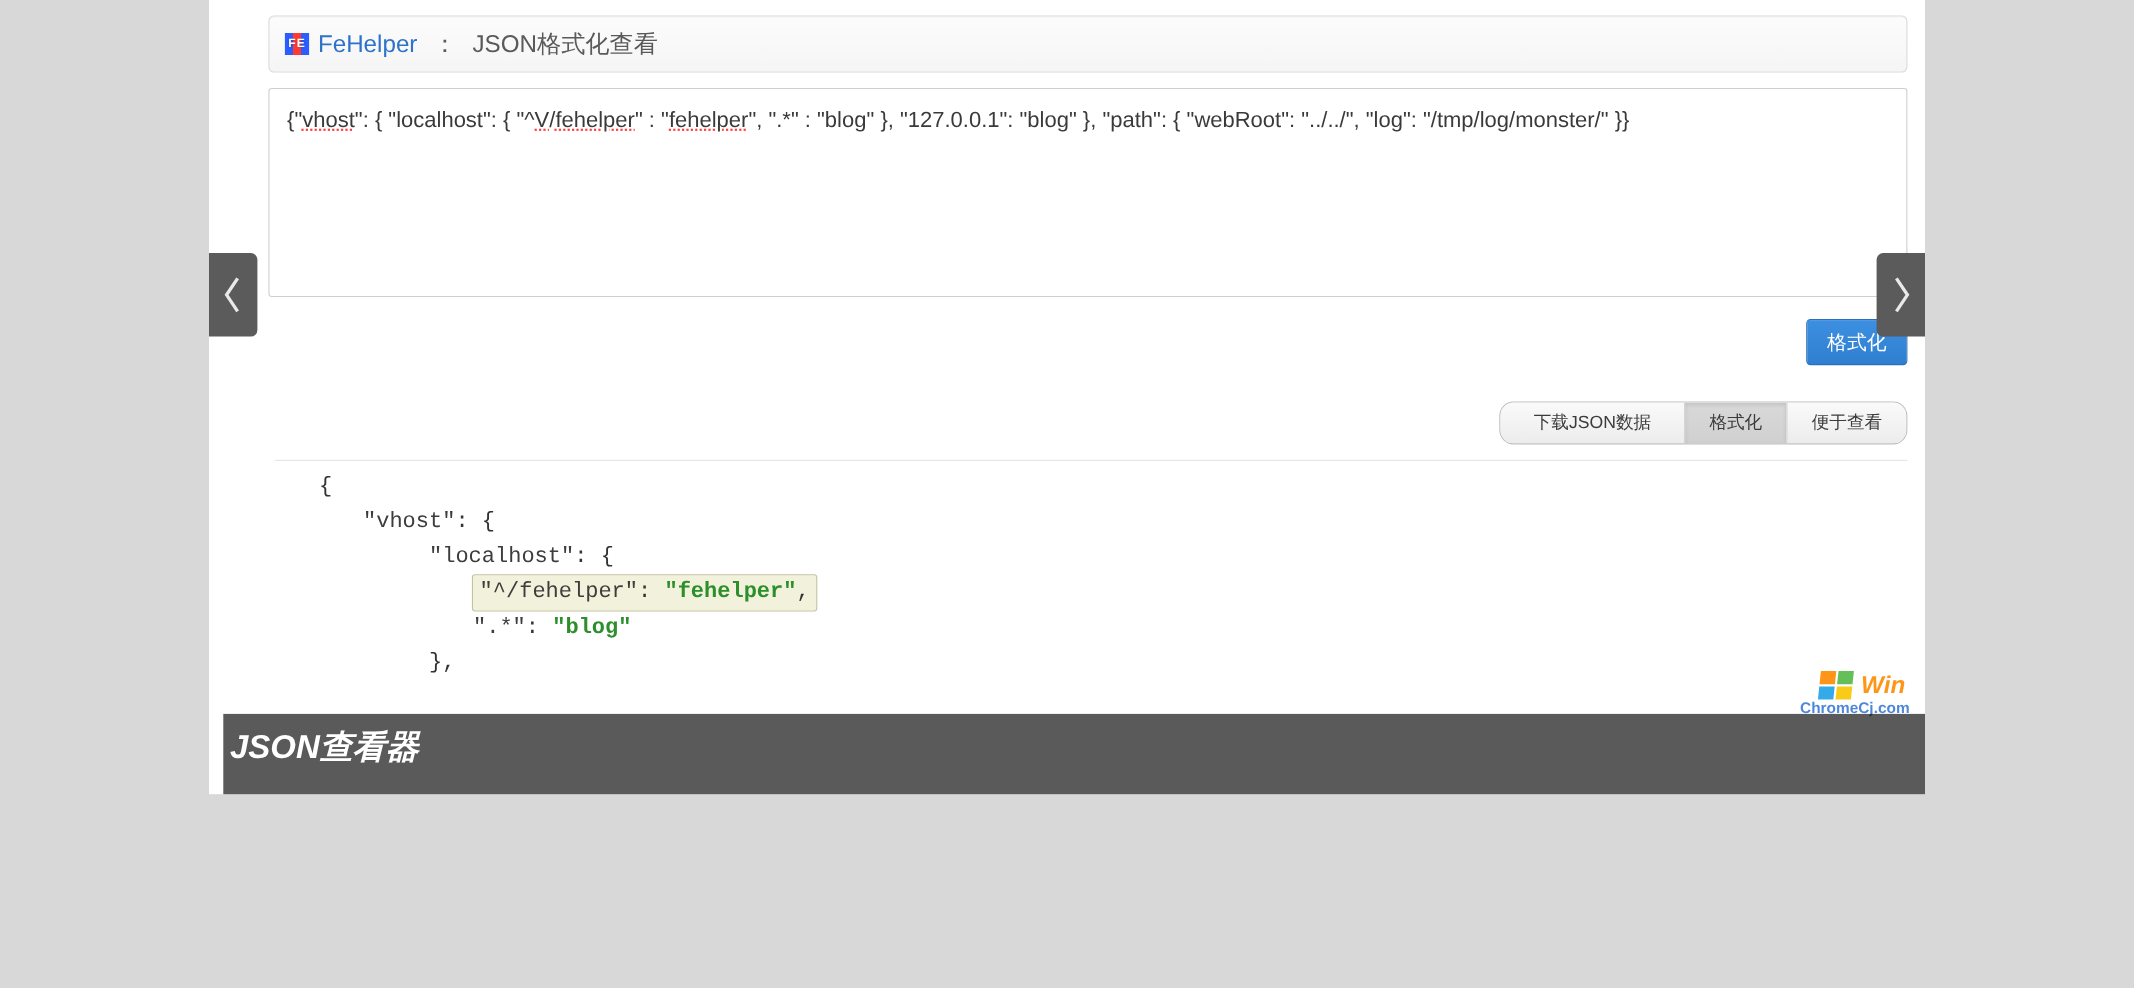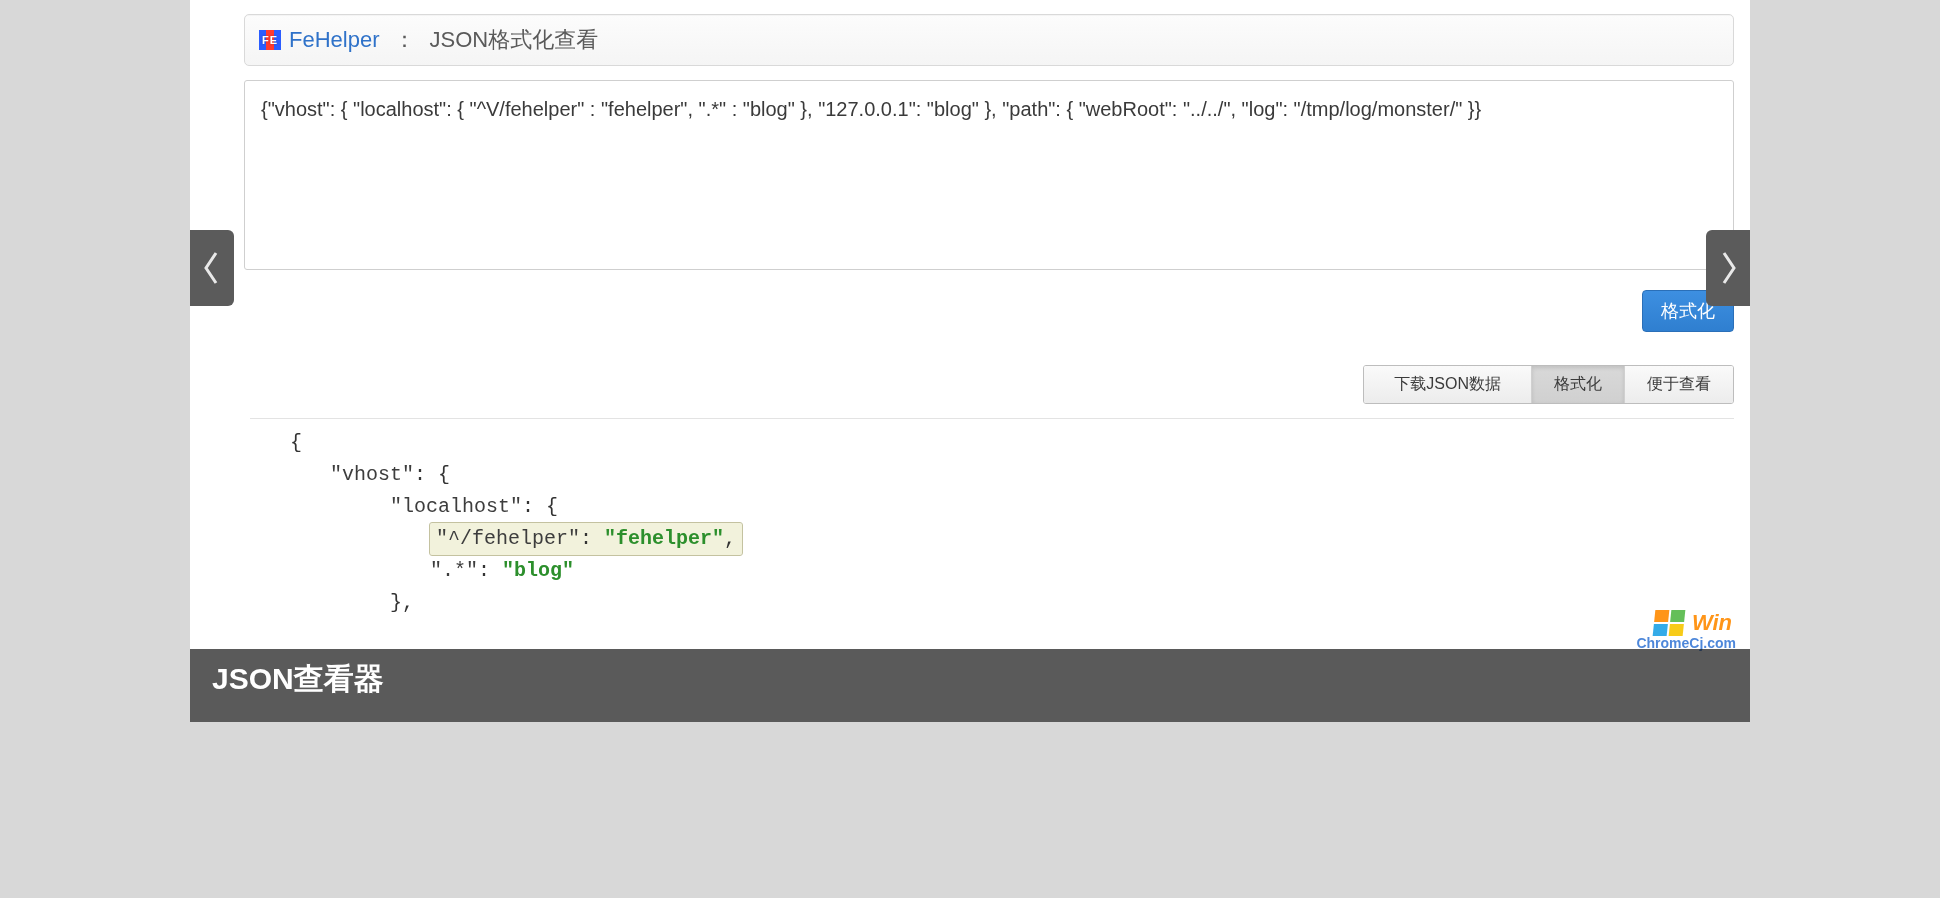--- a/index.html
+++ b/index.html
@@ -7,43 +7,43 @@
   .stage { position: relative; width: 1560px; height: 722px; margin: 0 auto; background: #fff; }
   .panel { position: absolute; left: 54px; right: 16px; top: 14px; border: 1px solid #d9d9d9; border-radius: 5px; padding: 10px 14px; background: linear-gradient(#fcfcfc,#f5f5f5); box-shadow: 0 1px 0 rgba(0,0,0,.03) inset; }
   .panel-row { display: flex; align-items: center; gap: 8px; }
   .fe-badge { width: 22px; height: 20px; position: relative; background: #fff; display: inline-block; }
   .fe-badge::before { content: ""; position: absolute; inset: 0; background: linear-gradient(90deg,#2b5dff 0 33%,#ff3b30 33% 66%,#2b5dff 66% 100%); }
   .fe-badge span { position: absolute; inset: 0; display:flex; align-items:center; justify-content:center; color:#fff; font: 700 11px/1 Arial; letter-spacing:1px; text-shadow:0 0 2px rgba(0,0,0,.3); }
   .panel-title { color:#2f72c9; font-size: 22px; font-weight: 400; }
   .panel-sub { color:#5a5a5a; font-size: 22px; margin-left: 6px; }
 
   .input-box { position:absolute; left:54px; right:16px; top:80px; height:190px; border:1px solid #cfcfcf; border-radius:3px; padding:14px 16px; background:#fff; font-size:20px; color:#3a3a3a; line-height:1.4; white-space: normal; word-break: break-all; overflow:hidden; }
-  .underline { text-decoration-style: dotted; text-decoration-color: #ff4040; text-underline-offset: 2px; }
+  .underline { text-decoration: underline; text-decoration-style: dotted; text-decoration-color: #ff4040; text-underline-offset: 2px; }
 
   .format-btn-row { position:absolute; right:16px; top:290px; }
   .btn-primary { background:linear-gradient(#3d8fe1,#2f7fd0); color:#fff; border:1px solid #2a6fb8; border-radius:4px; padding:8px 18px; font-size:18px; cursor:pointer; }
 
-  .toolbar { position:absolute; right:16px; top:365px; display:flex; border:1px solid #bdbdbd; border-radius:3px; overflow:hidden; }
+  .toolbar { position:absolute; right:16px; top:365px; display:flex; border:1px solid #bdbdbd; border-radius:13px; overflow:hidden; }
   .toolbar button { border:none; background:linear-gradient(#fafafa,#ececec); color:#3b3b3b; font-size:16px; padding:8px 22px; cursor:pointer; border-left:1px solid #d0d0d0; }
   .toolbar button:first-child { border-left:none; }
   .toolbar .wide { padding:8px 30px; }
   .toolbar .active { background:linear-gradient(#d9d9d9,#d0d0d0); box-shadow: inset 0 2px 4px rgba(0,0,0,.12); }
 
   .tree { position:absolute; left:60px; right:16px; top:418px; bottom:110px; border-top:1px solid #e3e3e3; padding-top:8px; font-family: "Courier New", Consolas, monospace; font-size:20px; color:#333; line-height:1.6; overflow:hidden; }
   .tree .line { position:relative; white-space:pre; }
   .indent1 { padding-left: 40px; }
   .indent2 { padding-left: 80px; }
   .indent3 { padding-left: 140px; }
   .indent4 { padding-left: 180px; }
   .key { color:#3d3d3d; }
   .val-str { color:#2c8f2c; font-weight:700; }
   .punct { color:#333; }
   .selected { background:#f2f2dc; outline:1px solid #c4c2a0; display:inline-block; padding:0 6px; border-radius:2px; }
 
-  .caption { position:absolute; left:0; right:0; bottom:0; background:rgba(20,20,20,.70); color:#fff; padding:10px 22px 16px; }
+  .caption { position:absolute; left:13px; right:0; bottom:0; background:rgba(20,20,20,.70); color:#fff; padding:10px 6px 16px;font-style:italic; }
   .caption h2 { font-size:30px; font-weight:700; margin-bottom:6px; }
   .caption p  { font-size:20px; line-height:1.45; }
 
   .navs { position:absolute; top:230px; width:100%; pointer-events:none; }
   .nav { pointer-events:auto; position:absolute; width:44px; height:76px; background:#5b5b5b; display:flex; align-items:center; justify-content:center; cursor:pointer; }
   .nav.left  { left:0;  border-top-right-radius:6px; border-bottom-right-radius:6px; }
   .nav.right { right:0; border-top-left-radius:6px;  border-bottom-left-radius:6px;  }
   .nav svg { width:20px; height:34px; stroke:#e9e9e9; stroke-width:3; fill:none; }
 
   .water { position:absolute; right:18px; bottom:86px; display:flex; align-items:center; gap:8px; opacity:.9; }

